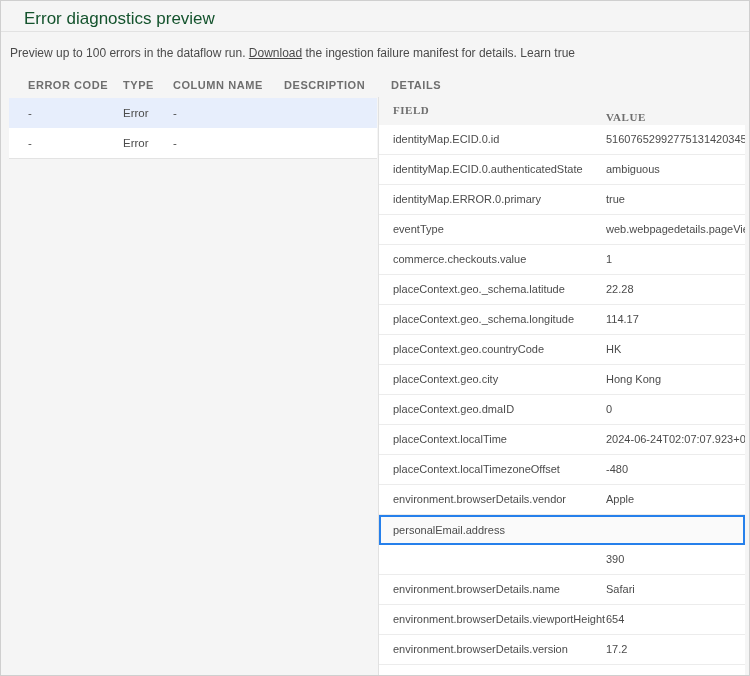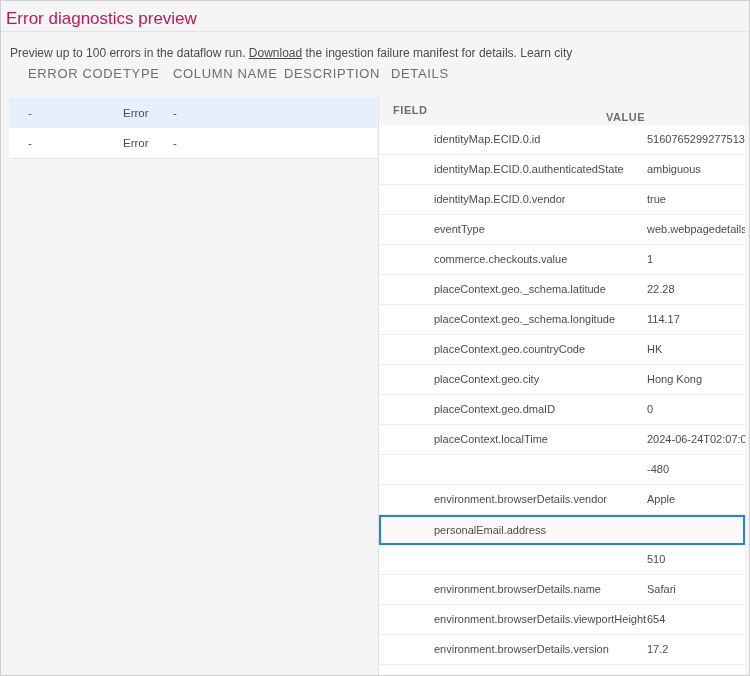--- a/index.html
+++ b/index.html
@@ -3,33 +3,33 @@
 <meta charset="utf-8">
 <style>
   * { margin:0; padding:0; box-sizing:border-box; }
   html,body { background:#ffffff; }
   .page {
     position:relative; width:750px; height:676px;
     background:#f5f5f5; border:1px solid #cfcfcf; overflow:hidden;
     font-family:"Liberation Sans", sans-serif; color:#4b4b4b;
   }
   .title {
-    position:absolute; left:5px; top:8px;
-    font-size:17px; font-weight:400; color:#be185d;
+    position:absolute; left:23px; top:8px;
+    font-size:17px; font-weight:400; color:#14532d;
   }
   .title-divider {
     position:absolute; top:30px; left:0; width:100%; height:1px; background:#e2e2e2;
   }
   .subtitle {
     position:absolute; left:9px; top:45px; font-size:12px; color:#4b4b4b; white-space:nowrap;
   }
   .subtitle .link { text-decoration:underline; cursor:pointer; }
   .subtitle .learn-more { cursor:pointer; }
-  .col-headers { position:absolute; top:65px; left:0; width:100%; height:18px;
-    font-size:13px; font-weight:normal; color:#6e6e6e; letter-spacing:0.05em; }
+  .col-headers { position:absolute; top:78px; left:0; width:100%; height:18px;
+    font-size:11px; font-weight:bold; color:#6e6e6e; letter-spacing:0.05em; }
   .col-headers span { position:absolute; top:0; white-space:nowrap; }
   .h-error-code  { left:27px; }
   .h-type        { left:122px; }
   .h-column-name { left:172px; }
   .h-description { left:283px; }
   .h-details     { left:390px; }
 
   
   .error-card {
     position:absolute; left:8px; top:97px; width:368px;
@@ -44,50 +44,50 @@
   .erow .c2 { left:114px; }
   .erow .c3 { left:164px; }
 
   
   .details-panel {
     position:absolute; left:377px; top:96px; width:367px; height:580px;
     border-left:1px solid #e1e1e1; overflow:hidden;
   }
   .details-header {
     position:relative; height:28px; background:#f5f5f5;
-    font-size:11px; font-weight:bold; color:#6e6e6e; letter-spacing:0.05em;
+    font-size:11px; font-weight:bold; color:#6e6e6e; letter-spacing:0.05em;font-family:Liberation Serif, serif;
   }
   .details-header span { position:absolute; top:7px; white-space:nowrap; }
   .dh-field { left:14px; }
   .dh-value { left:227px;margin-top:7px; }
   .drow {
     position:relative; height:30px; background:#ffffff;
     border-bottom:1px solid #ececec; overflow:hidden;
   }
   .drow span {
-    position:absolute; top:0; line-height:29px; font-size:11px; color:#4b4b4b; white-space:nowrap;margin-left:41px;
+    position:absolute; top:0; line-height:29px; font-size:11px; color:#4b4b4b; white-space:nowrap;
   }
   .drow .dfield { left:14px; }
   .drow .dvalue { left:227px; }
   .drow.highlighted {
     border:2px solid #2680eb; background:#fafafa;
   }
   .drow.highlighted .dfield { left:12px; line-height:26px; }
   .drow.highlighted .dvalue { line-height:26px; }
 </style>
 </head>
 <body>
 
 <div class="page">
 
   <div class="title">Error diagnostics preview</div>
   <div class="title-divider"></div>
 
   <div class="subtitle">
-    <span>Preview up to 100 errors in the dataflow run. </span><span class="link">Download</span><span> the ingestion failure manifest for details. </span><span class="learn-more">Learn city</span>
+    <span>Preview up to 100 errors in the dataflow run. </span><span class="link">Download</span><span> the ingestion failure manifest for details. </span><span class="learn-more">Learn true</span>
   </div>
 
   <div class="col-headers">
     <span class="h-error-code">ERROR CODE</span>
     <span class="h-type">TYPE</span>
     <span class="h-column-name">COLUMN NAME</span>
     <span class="h-description">DESCRIPTION</span>
     <span class="h-details">DETAILS</span>
   </div>
 
@@ -112,21 +112,21 @@
     <div>
         <div class="drow">
     <span class="dfield">identityMap.ECID.0.id</span>
     <span class="dvalue">51607652992775131420345810772805199</span>
   </div>
         <div class="drow">
     <span class="dfield">identityMap.ECID.0.authenticatedState</span>
     <span class="dvalue">ambiguous</span>
   </div>
         <div class="drow">
-    <span class="dfield">identityMap.ECID.0.vendor</span>
+    <span class="dfield">identityMap.ERROR.0.primary</span>
     <span class="dvalue">true</span>
   </div>
         <div class="drow">
     <span class="dfield">eventType</span>
     <span class="dvalue">web.webpagedetails.pageViews</span>
   </div>
         <div class="drow">
     <span class="dfield">commerce.checkouts.value</span>
     <span class="dvalue">1</span>
   </div>
@@ -148,32 +148,33 @@
   </div>
         <div class="drow">
     <span class="dfield">placeContext.geo.dmaID</span>
     <span class="dvalue">0</span>
   </div>
         <div class="drow">
     <span class="dfield">placeContext.localTime</span>
     <span class="dvalue">2024-06-24T02:07:07.923+08:00</span>
   </div>
         <div class="drow">
+    <span class="dfield">placeContext.localTimezoneOffset</span>
     <span class="dvalue">-480</span>
   </div>
         <div class="drow">
     <span class="dfield">environment.browserDetails.vendor</span>
     <span class="dvalue">Apple</span>
   </div>
         <div class="drow highlighted">
     <span class="dfield">personalEmail.address</span>
     <span class="dvalue"></span>
   </div>
         <div class="drow">
-    <span class="dvalue">510</span>
+    <span class="dvalue">390</span>
   </div>
         <div class="drow">
     <span class="dfield">environment.browserDetails.name</span>
     <span class="dvalue">Safari</span>
   </div>
         <div class="drow">
     <span class="dfield">environment.browserDetails.viewportHeight</span>
     <span class="dvalue">654</span>
   </div>
         <div class="drow">

